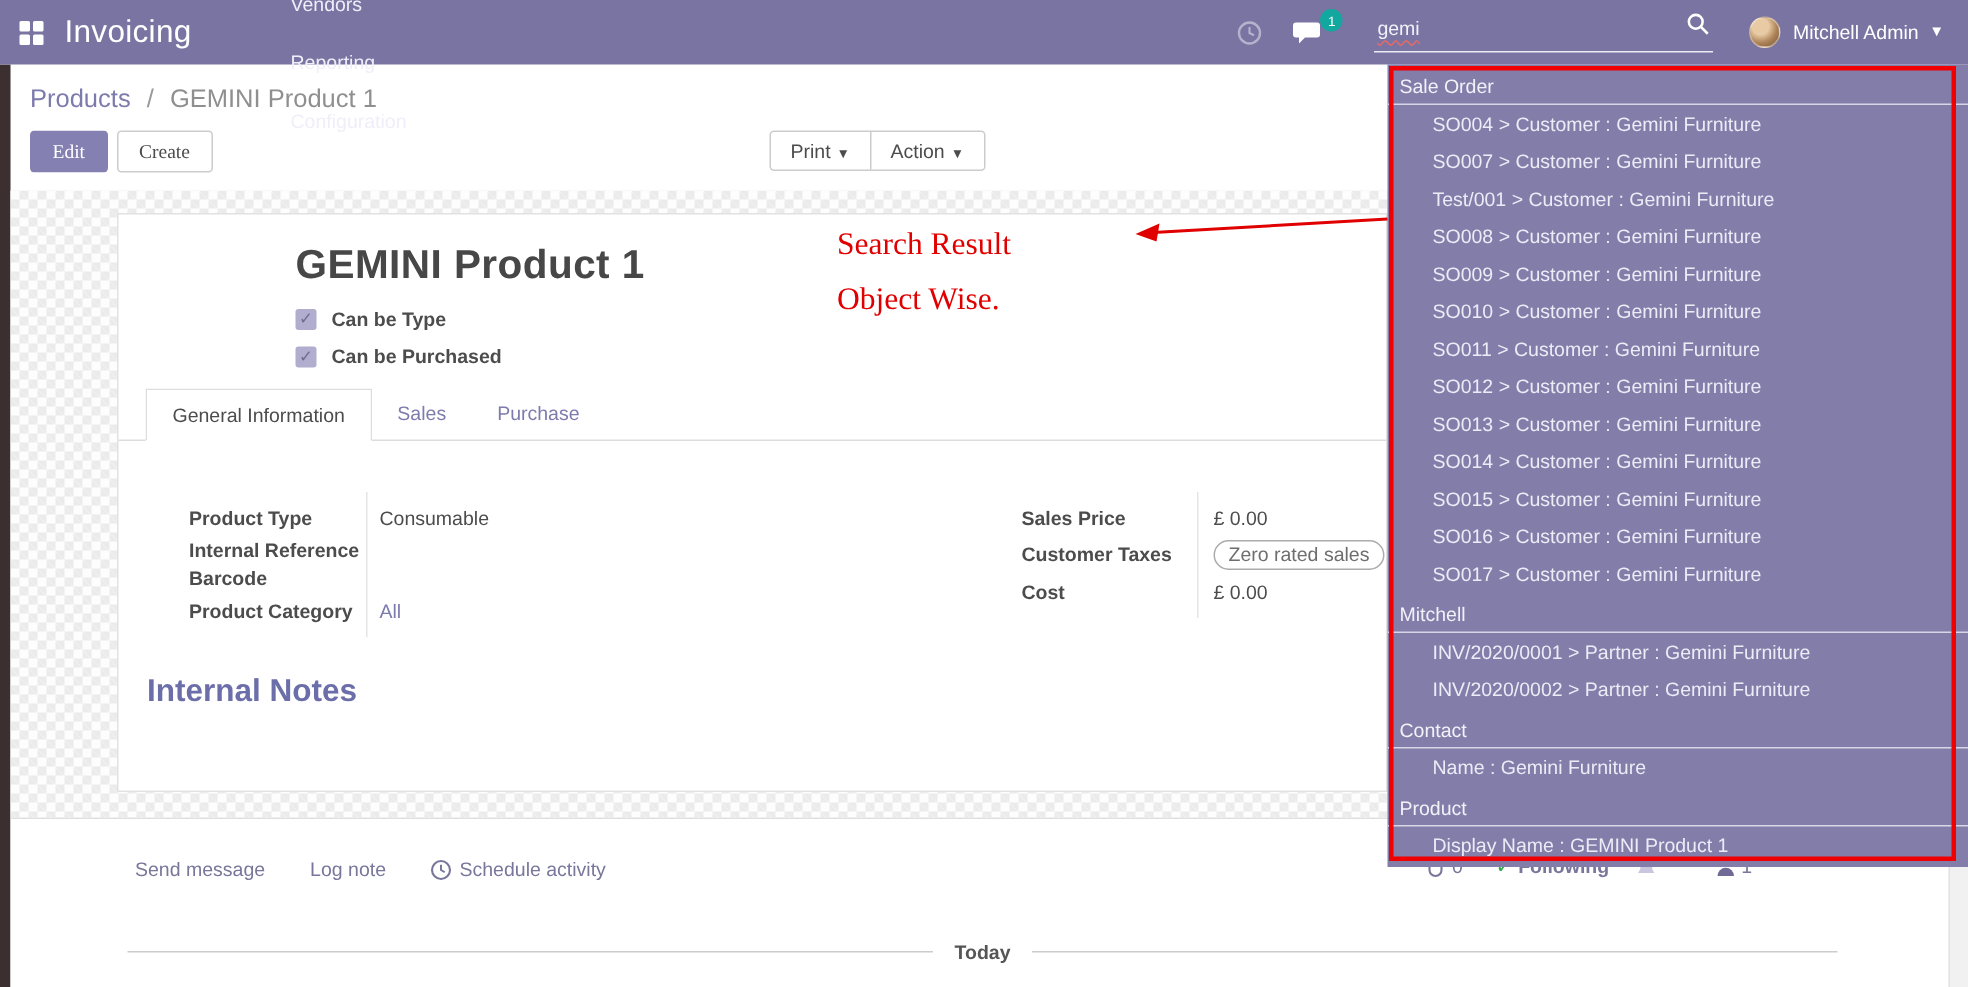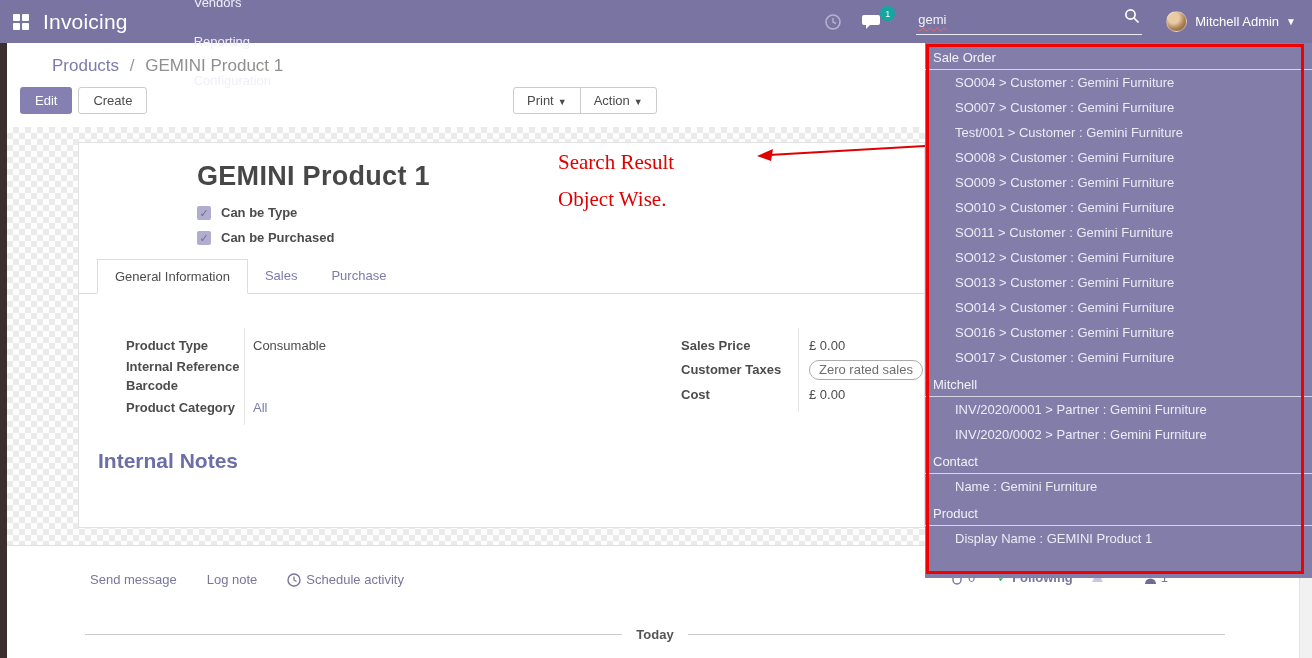--- a/index.html
+++ b/index.html
@@ -27,25 +27,25 @@
   .search-mag { position:absolute; right:2px; top:0; }
   .avatar { width:21px; height:21px; border-radius:50%;
             background:radial-gradient(circle at 35% 30%, #e8cba5 0 30%, #ad8257 60%, #6f5436);
             border:1px solid rgba(255,255,255,0.4); margin-right:8px; }
   .user-name { color:#fff; font-size:13px; margin-right:7px; }
   .caret { color:#fff; font-size:10px; margin-right:16px; }
 
   
   .control { position:absolute; left:7px; top:43px; width:1305px; height:84px; background:#fff; }
   .breadcrumb { position:absolute; left:13px; top:13px; font-size:17px; }
-  .breadcrumb .bc-link { color:#7c7bad; cursor:pointer;margin-left:32px; }
+  .breadcrumb .bc-link { color:#7c7bad; cursor:pointer; }
   .breadcrumb .bc-sep { color:#999; margin:0 6px; }
   .breadcrumb .bc-cur { color:#8f8f8f; }
   .btn { font-size:13px; border-radius:3px; padding:5px 14px; cursor:pointer;
-         display:inline-block; border:1px solid transparent; }
+         display:inline-block; border:1px solid transparent;font-family:Liberation Serif, serif; }
   .btn-primary { background:#8480b2; color:#fff; }
   .btn-plain { background:#fff; border-color:#ccc; color:#4c4c4c;text-align:right; }
   .btn-row { position:absolute; left:13px; top:44px; display:flex; gap:6px; }
   .dd-group { position:absolute; left:506px; top:44px; display:flex;
               border:1px solid #ccc; border-radius:3px; background:#fff; }
   .dd-group .dd-btn { font-size:13px; color:#4c4c4c; padding:5px 13px; cursor:pointer; }
   .dd-group .dd-btn + .dd-btn { border-left:1px solid #ccc; }
   .dd-caret { font-size:9px; color:#4c4c4c; margin-left:4px; }
 
   
@@ -285,20 +285,21 @@
   <div class="sec-item">SO004 &gt; Customer : Gemini Furniture</div>
   <div class="sec-item">SO007 &gt; Customer : Gemini Furniture</div>
   <div class="sec-item">Test/001 &gt; Customer : Gemini Furniture</div>
   <div class="sec-item">SO008 &gt; Customer : Gemini Furniture</div>
   <div class="sec-item">SO009 &gt; Customer : Gemini Furniture</div>
   <div class="sec-item">SO010 &gt; Customer : Gemini Furniture</div>
   <div class="sec-item">SO011 &gt; Customer : Gemini Furniture</div>
   <div class="sec-item">SO012 &gt; Customer : Gemini Furniture</div>
   <div class="sec-item">SO013 &gt; Customer : Gemini Furniture</div>
   <div class="sec-item">SO014 &gt; Customer : Gemini Furniture</div>
+  <div class="sec-item">SO015 &gt; Customer : Gemini Furniture</div>
   <div class="sec-item">SO016 &gt; Customer : Gemini Furniture</div>
   <div class="sec-item">SO017 &gt; Customer : Gemini Furniture</div>
   <div class="sec-header">Mitchell</div>
   <div class="sec-item">INV/2020/0001 &gt; Partner : Gemini Furniture</div>
   <div class="sec-item">INV/2020/0002 &gt; Partner : Gemini Furniture</div>
   <div class="sec-header">Contact</div>
   <div class="sec-item">Name : Gemini Furniture</div>
   <div class="sec-header">Product</div>
   <div class="sec-item">Display Name : GEMINI Product 1</div>
 </div>

